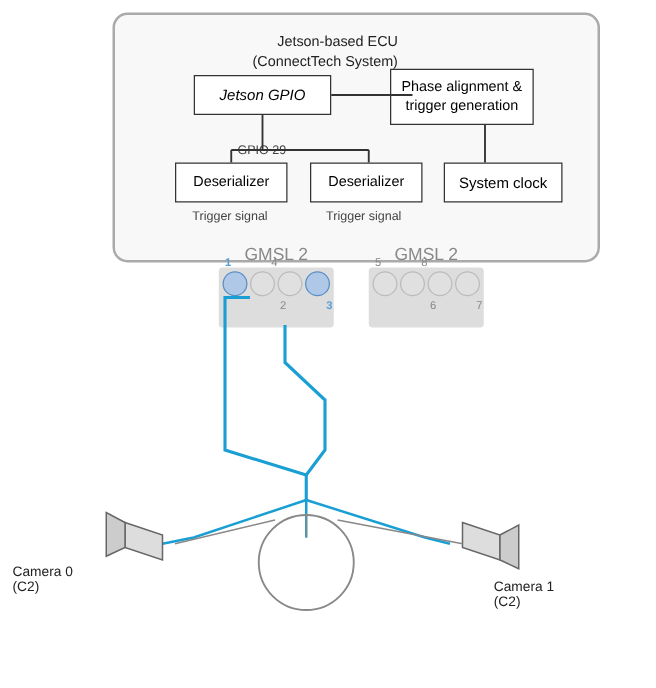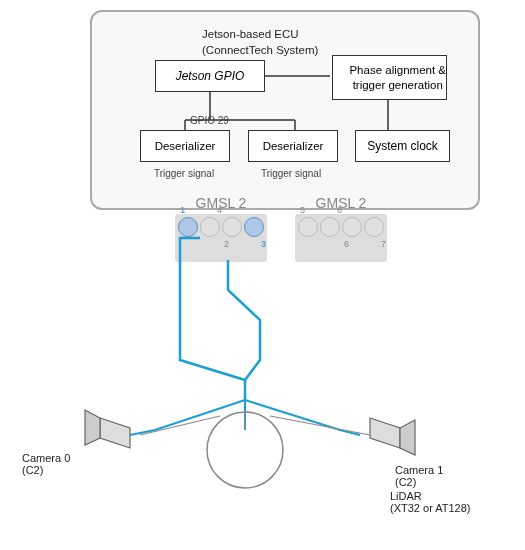--- a/index.html
+++ b/index.html
@@ -31,21 +31,21 @@
       background: #f8f8f8;
     }
 
     .ecu-label {
       position: absolute;
       top: 14px;
       left: 110px;
       font-size: 11.5px;
       color: #222;
       line-height: 1.4;
-      text-align: left;
+      text-align: right;
     }
 
     
     .gpio-box {
       position: absolute;
       top: 60px;
       left: 155px;
       width: 110px;
       height: 32px;
       border: 1.5px solid #333;
@@ -54,28 +54,28 @@
       align-items: center;
       justify-content: center;
       font-size: 12px;
       font-style: italic;
     }
 
     
     .phase-box {
       position: absolute;
       top: 55px;
-      left: 332px;
+      left: 312px;
       width: 115px;
       height: 45px;
       border: 1.5px solid #333;
       background: #fff;
       display: flex;
       align-items: center;
-      justify-content: flex-end;
+      justify-content: center;
       font-size: 11.5px;
       text-align: center;
       line-height: 1.3;
     }
 
     
     .deser-box-1 {
       position: absolute;
       top: 130px;
       left: 140px;
@@ -303,31 +303,28 @@
       <div class="connector-port" style="position:relative;">
         <span style="position:absolute;bottom:-13px;left:1px;font-size:9px;color:#888;">6</span>
       </div>
 
       <div class="connector-port" style="position:relative;">
         <span style="position:absolute;bottom:-13px;right:-3px;font-size:9px;color:#888;">7</span>
       </div>
     </div>
   </div>
 
-  <div class="camera-label" style="position:absolute;top:450px;left:22px;">
+  <div class="camera-label" style="position:absolute;top:450px;left:10px;">
     Camera 0<br>(C2)
   </div>
 
   <div class="camera-label" style="position:absolute;top:450px;left:395px;margin-top:14px;">
     Camera 1<br>(C2)
   </div>
 
-  <div class="lidar-label">
-    LiDAR<br>(XT32 or AT128)
-  </div>
 
   <svg class="wires-svg">
 
     <line x1="210" y1="92" x2="210" y2="120" stroke="#333" stroke-width="1.5"></line>
 
     <line x1="185" y1="120" x2="295" y2="120" stroke="#333" stroke-width="1.5"></line>
 
     <line x1="185" y1="120" x2="185" y2="130" stroke="#333" stroke-width="1.5"></line>
 
     <line x1="295" y1="120" x2="295" y2="130" stroke="#333" stroke-width="1.5"></line>

